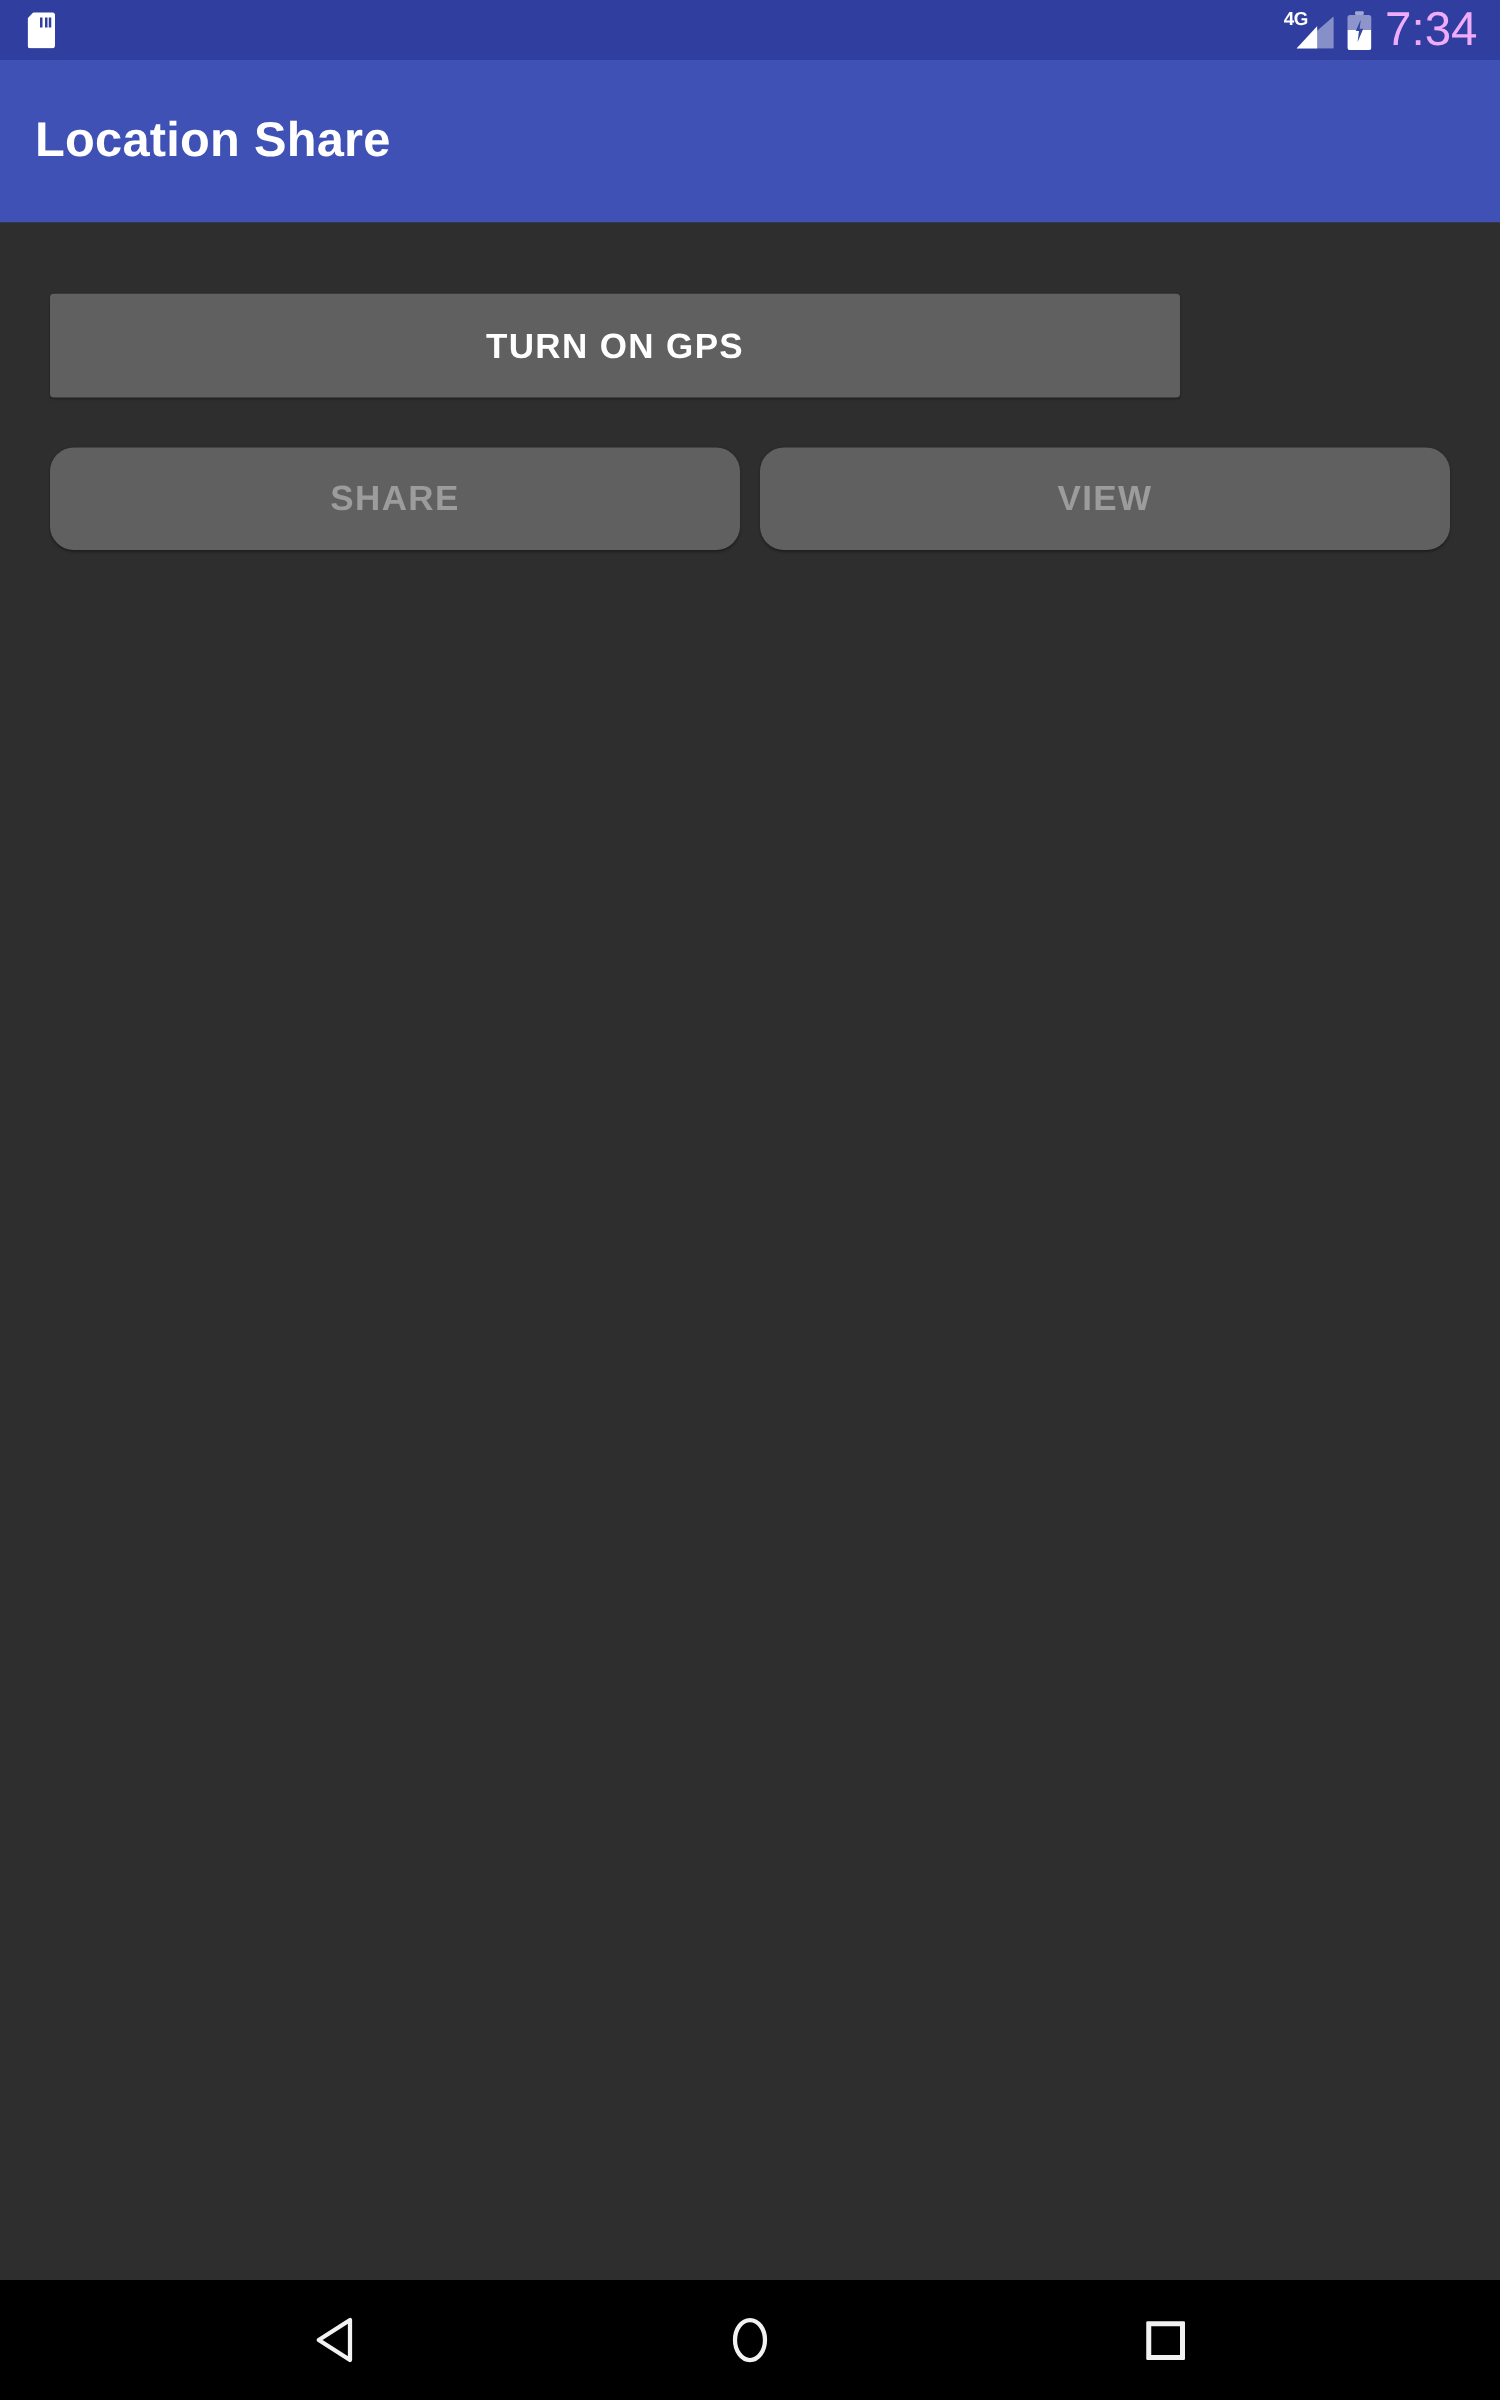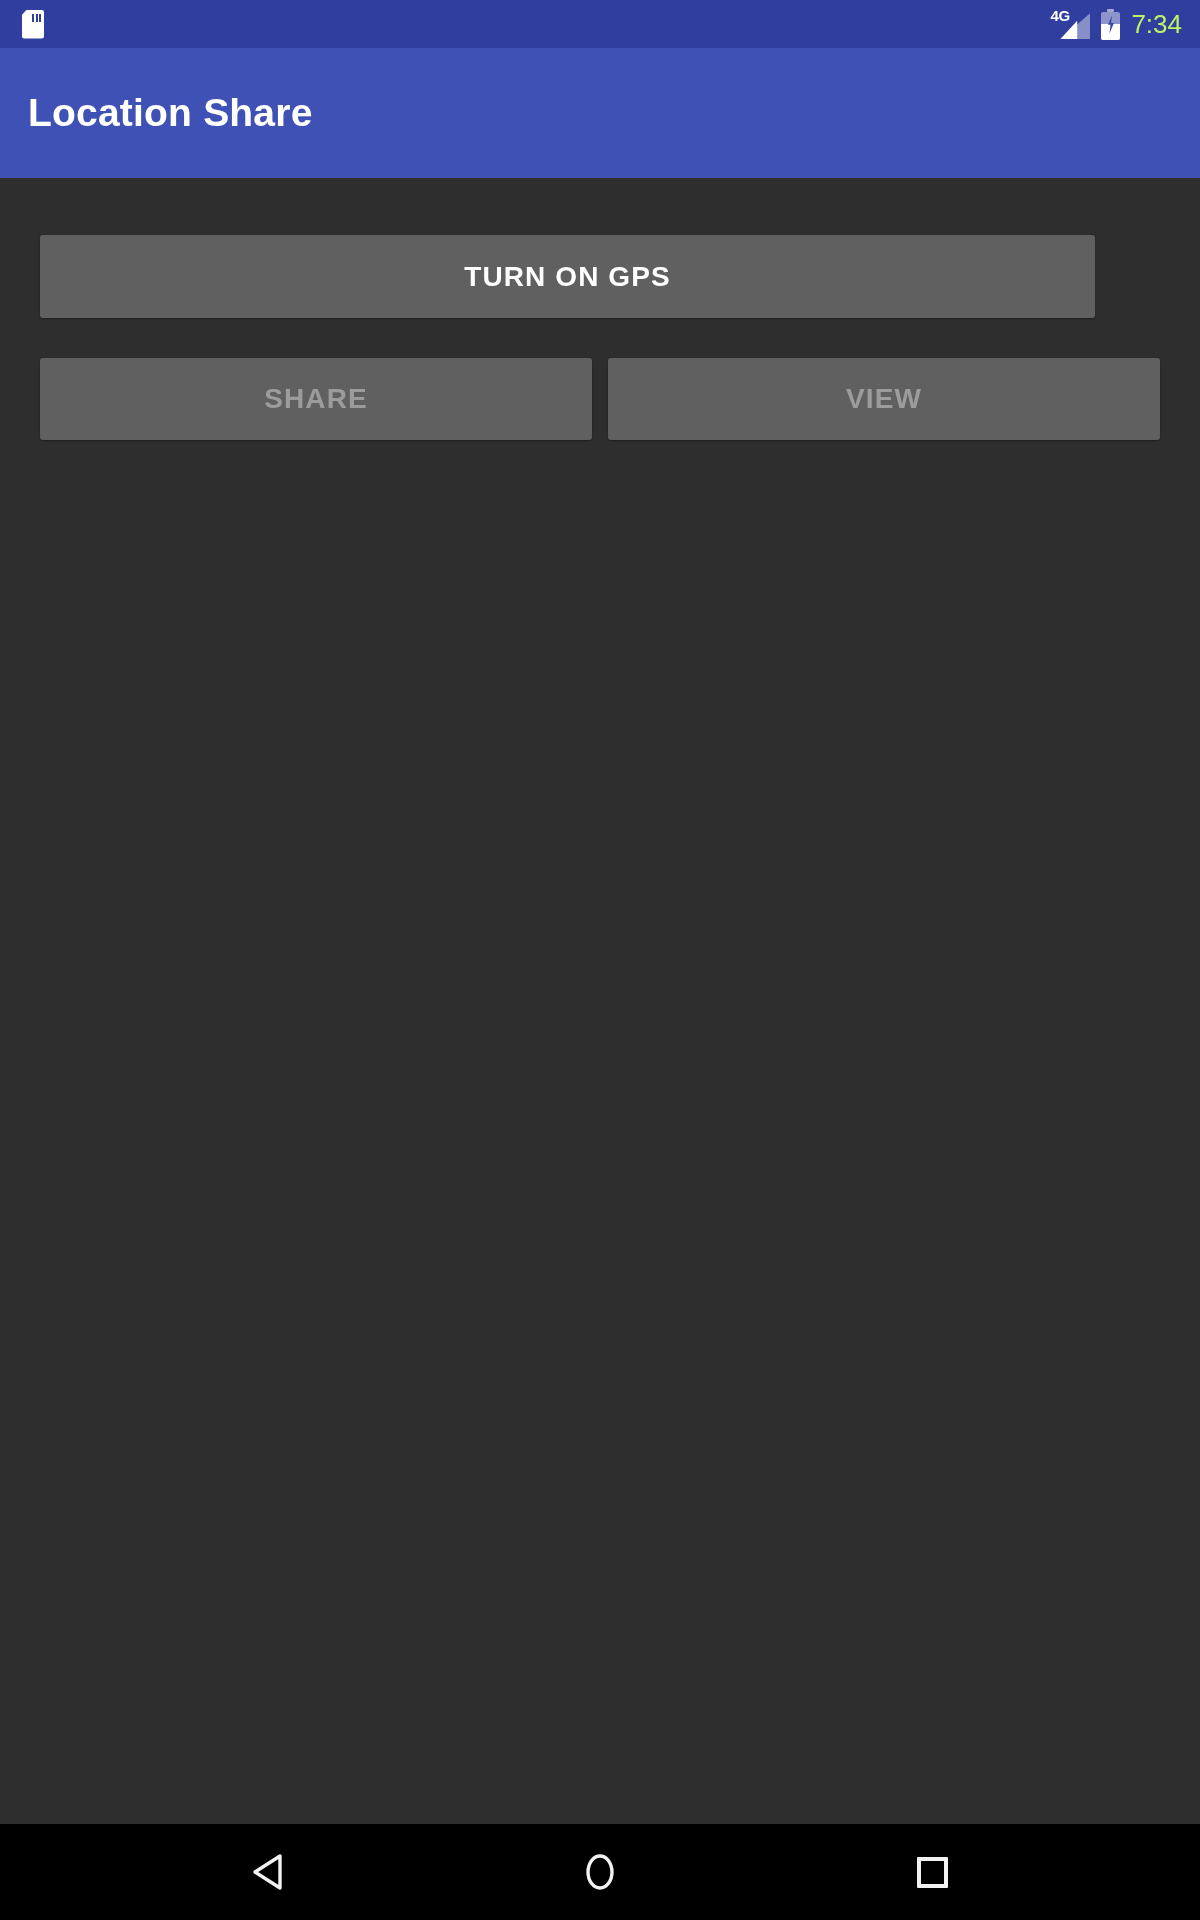--- a/index.html
+++ b/index.html
@@ -155,23 +155,23 @@
     position: absolute;
     left: 5px;
     top: 7px;
     width: 9px;
     height: 18px;
     background: #3346a8;
     clip-path: polygon(62% 0%, 18% 52%, 46% 52%, 34% 100%, 84% 42%, 52% 42%);
   }
 
   .clock {
-    font-size: 26px;
+    font-size: 38px;
     font-weight: 400;
-    color: #bef264;
+    color: #f0abfc;
     line-height: 30px;
     letter-spacing: 0px;
   }
 
   
   #app-bar {
     position: absolute;
     left: 0;
     top: 48px;
     width: 1200px;
@@ -216,27 +216,28 @@
     align-items: center;
     justify-content: center;
     -webkit-font-smoothing: antialiased;
   }
   .btn.enabled {
     color: #ffffff;
   }
   .btn.disabled {
     color: #9c9c9c;
     cursor: default;
+    border-radius: 19px;
   }
 
   #gps-button {
     position: absolute;
     left: 40px;
     top: 57px;
-    width: 1055px;
+    width: 904px;
     height: 83px;
   }
 
   #action-row {
     position: absolute;
     left: 40px;
     top: 180px;
     width: 1120px;
     height: 82px;
     display: flex;

